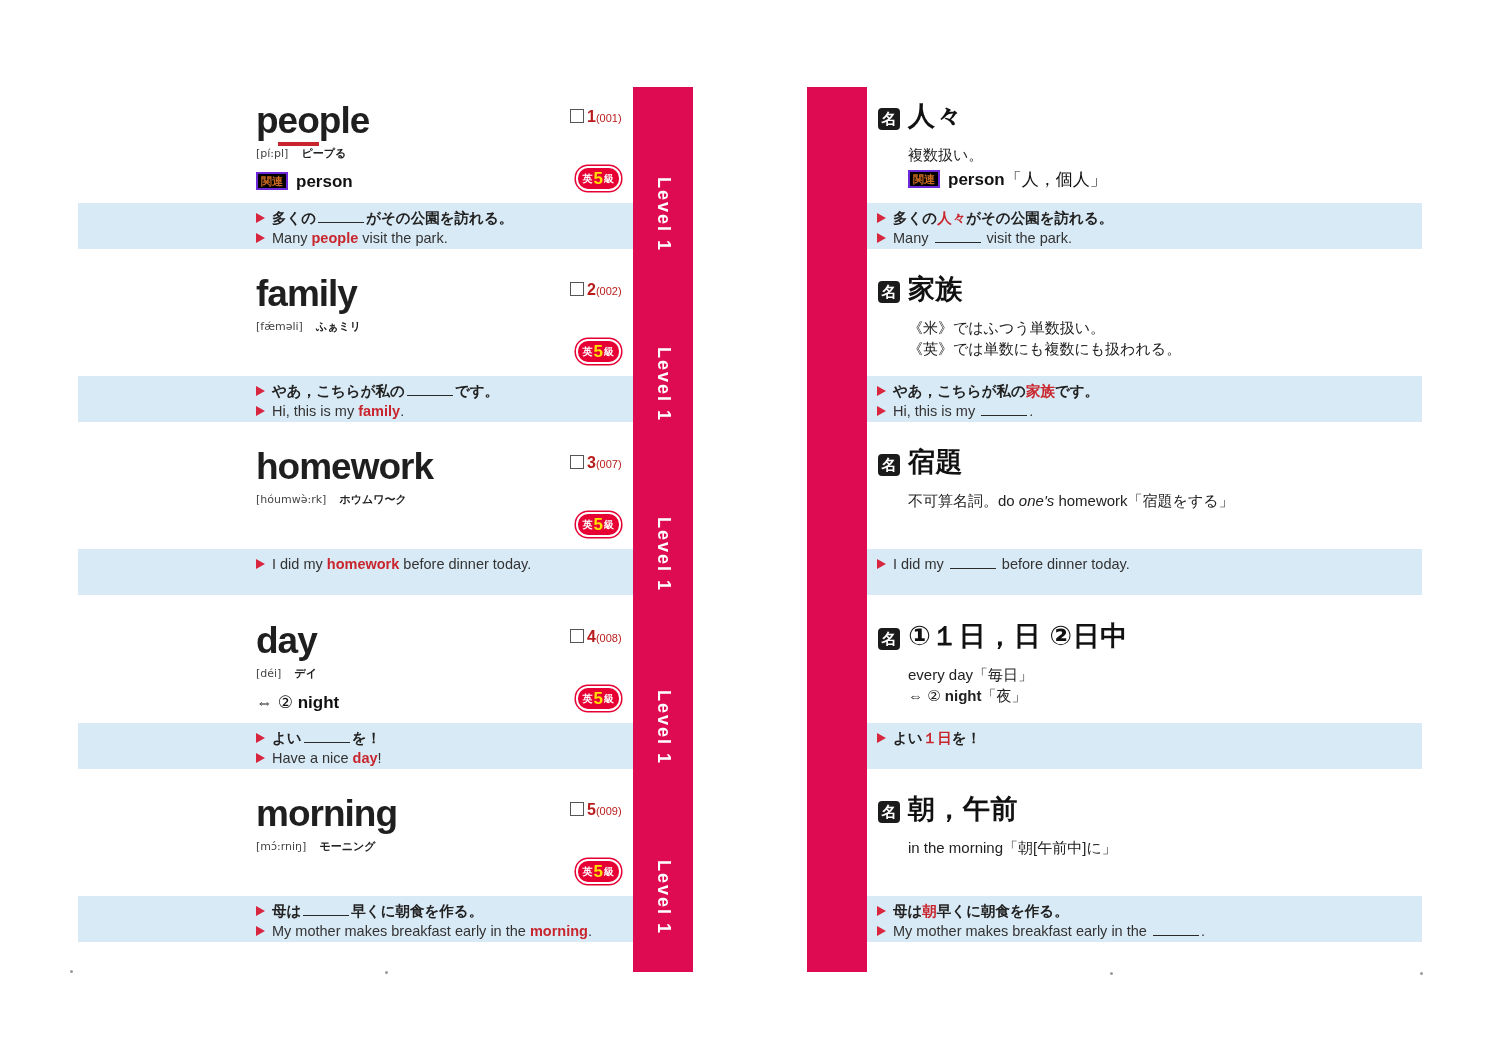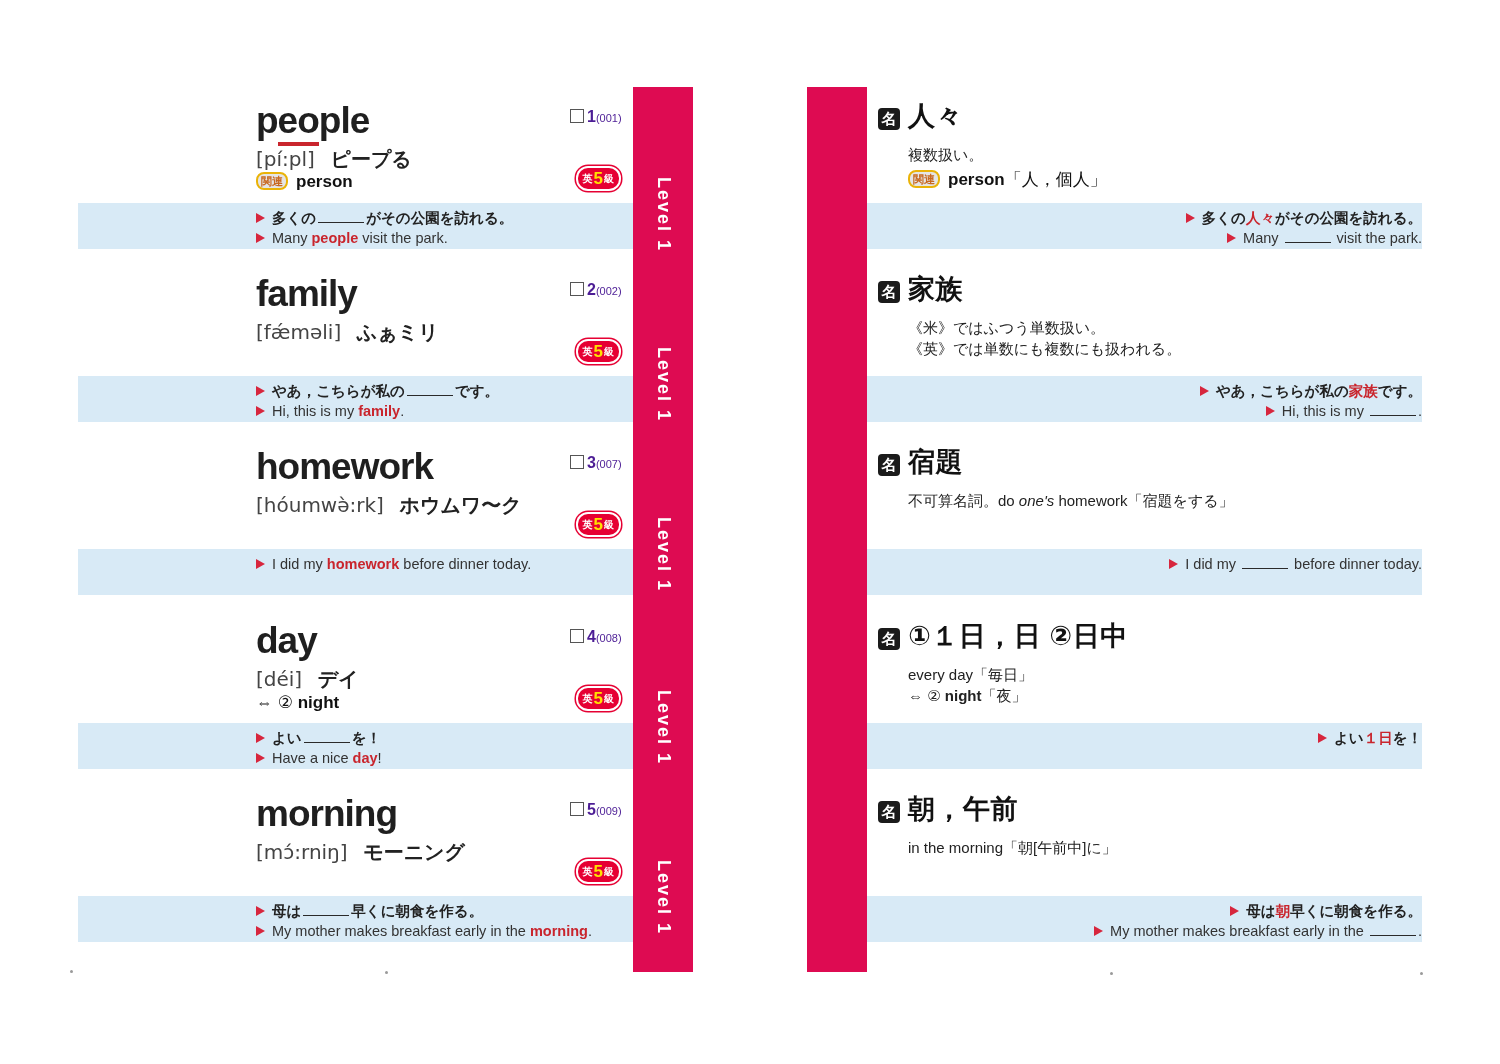--- a/index.html
+++ b/index.html
@@ -17,59 +17,59 @@
     display:flex;align-items:center;justify-content:center;
     writing-mode:vertical-rl;color:#fff;font-weight:bold;font-size:18px;letter-spacing:2px;
   }
   
   .l-entry,.r-entry{position:absolute;width:555px;height:149px;}
   .l-entry{left:78px;}
   .r-entry{left:867px;}
   
   .word{position:absolute;left:178px;top:2px;font-size:37px;font-weight:bold;color:#1f1f1f;letter-spacing:-1px;line-height:1;}
   .word .accent{border-bottom:4px solid #C9252D;padding-bottom:1px;text-align:center;}
-  .pron{position:absolute;left:178px;top:46px;font-size:20px;color:#333;}
+  .pron{position:absolute;left:178px;top:46px;font-size:11px;color:#333;}
   .pron .ipa{font-family:"DejaVu Sans",sans-serif;color:#444;}
   .pron .kana{margin-left:10px;font-weight:bold;color:#222;}
   .extra{position:absolute;left:178px;top:72px;font-size:17px;color:#111;}
   .extra .b,.related .b,.note .b{font-weight:bold;}
   .note .i{font-style:italic;margin-top:46px;}
-  .cb-row{position:absolute;left:492px;top:8px;font-size:15px;color:#4c1d95;white-space:nowrap;}
+  .cb-row{position:absolute;left:492px;top:8px;font-size:15px;color:#b91c1c;white-space:nowrap;}
   .cbx{display:inline-block;width:12px;height:12px;border:1.6px solid #555;vertical-align:-1px;margin-right:3px;background:#fff;}
   .cb-num{font-weight:bold;font-size:16px;}
   .cb-sub{font-size:11px;}
   .grade-badge{
     position:absolute;right:14px;top:68px;
     display:inline-flex;align-items:center;background:#E60033;border-radius:10px;
     padding:2px 5px;box-shadow:0 0 0 2px #ffffff,0 0 0 3.5px #E60033;line-height:1;
   }
   .grade-badge .g-pre,.grade-badge .g-post{color:#fff;font-size:10px;font-weight:bold;}
   .grade-badge .g-num{color:#FFE100;font-size:17px;font-weight:bold;margin:0 1px;}
   .rel-badge{
-    display:inline-block;border:2px solid #eab308;color:#C86820;background:#e5e5e5;
-    font-size:11px;font-weight:bold;border-radius:8px;padding:1px 3px;margin-right:8px;vertical-align:2px;line-height:1.1;
+    display:inline-block;border:2px solid #6d28d9;color:#C86820;background:#000000;
+    font-size:11px;font-weight:bold;border-radius:0;padding:1px 3px;margin-right:8px;vertical-align:2px;line-height:1.1;
   }
   
   .pos-badge{
     position:absolute;left:11px;top:8px;width:22px;height:22px;background:#1b1b1b;color:#fff;
     border-radius:4px;display:flex;align-items:center;justify-content:center;font-size:15px;font-weight:bold;
   }
   .meaning{position:absolute;left:41px;top:2px;font-size:27px;font-weight:bold;color:#111;line-height:1.1;letter-spacing:0.5px;}
   .note{position:absolute;left:41px;font-size:15px;color:#222;}
   .note:empty{display:none;}
   .n0{top:46px;}
   .n1{top:67px;}
   .related{position:absolute;left:41px;top:68px;font-size:17px;color:#111;}
   
   .example{
     position:absolute;left:0;top:103px;width:100%;height:46px;background:#D8EAF6;
     box-sizing:border-box;padding-top:5px;
   }
   .l-entry .example{padding-left:178px;}
-  .r-entry .example{padding-left:10px;text-align:right;}
+  .r-entry .example{padding-left:10px;}
   .ex-line{font-size:14.5px;line-height:20px;color:#333;white-space:nowrap;}
   .ex-line.jp{font-weight:bold;color:#222;}
   .marker{
     display:inline-block;width:0;height:0;margin-right:7px;
     border-left:9px solid #D7263D;border-top:5.5px solid transparent;border-bottom:5.5px solid transparent;
   }
   .ex-text .red{color:#C9252D;font-weight:bold;}
   .blank{display:inline-block;width:46px;height:0.85em;border-bottom:1.8px solid #2a2a2a;margin:0 2px;}
   
   .pmark{position:absolute;width:3px;height:3px;background:#9a9a9a;border-radius:50%;}

